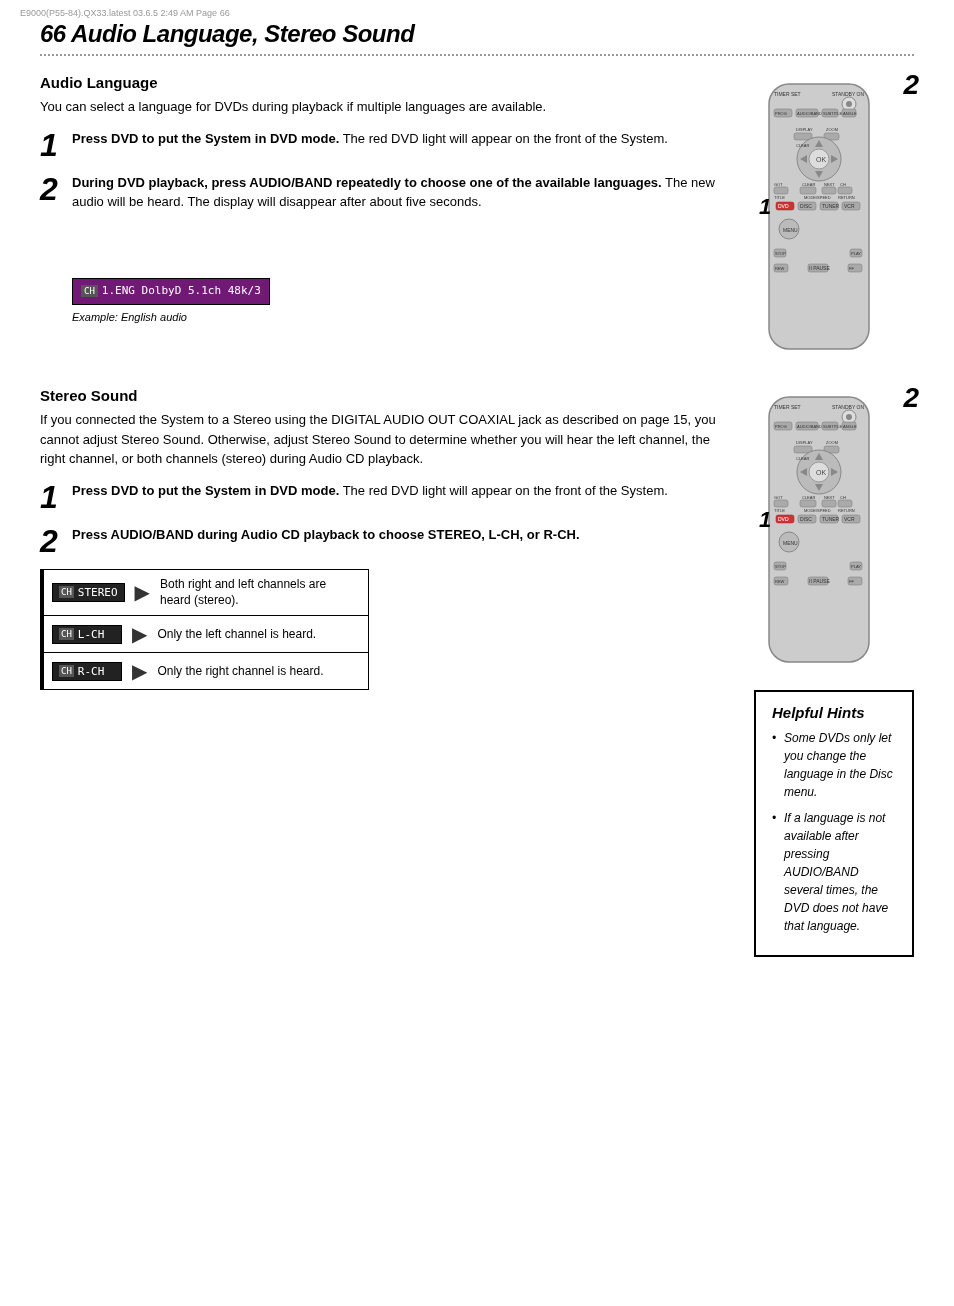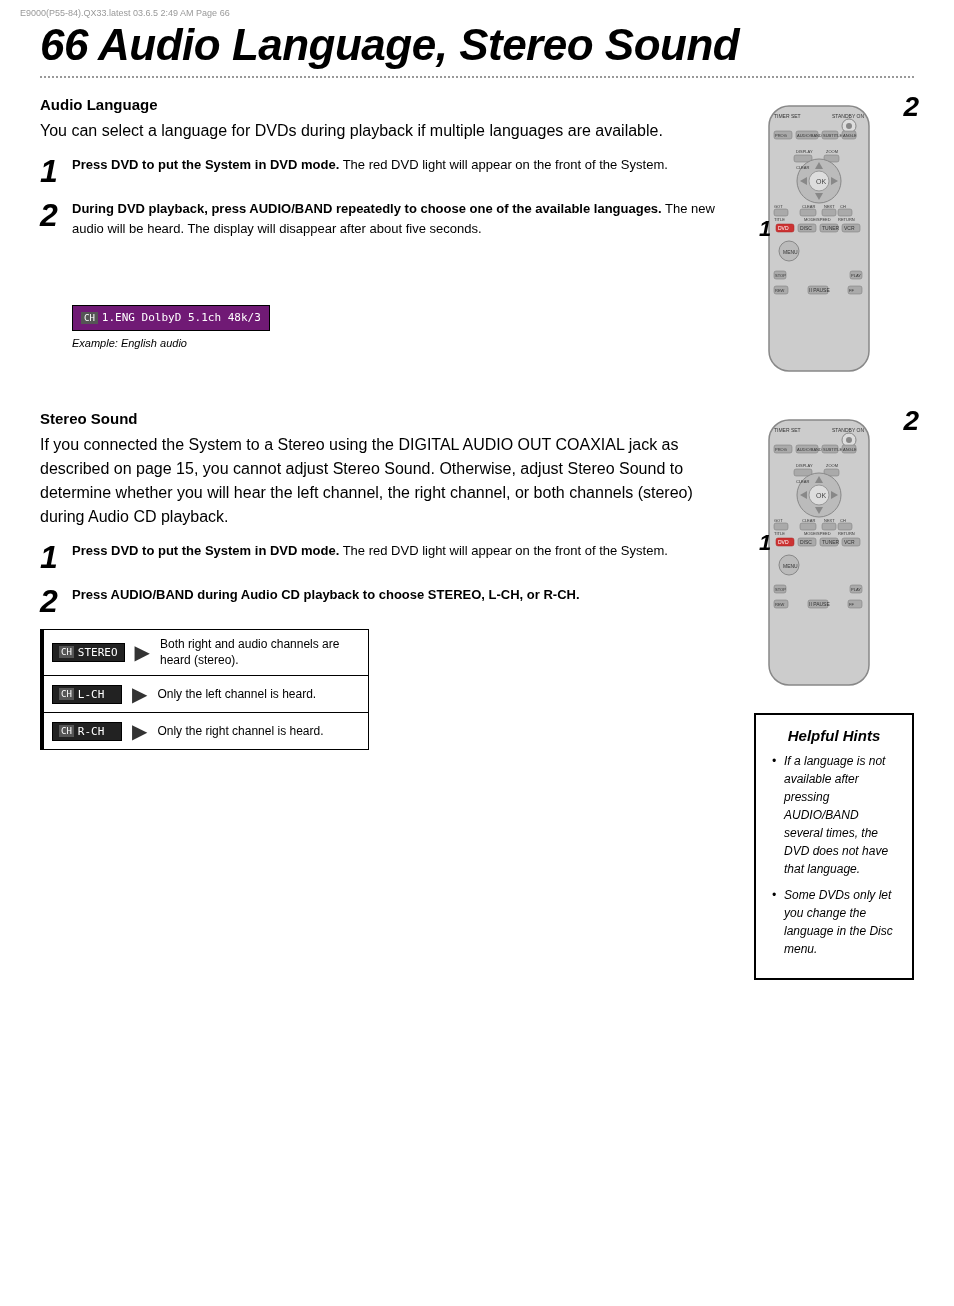--- a/index.html
+++ b/index.html
@@ -7,41 +7,41 @@
       background: #ffffff;
       font-family: Arial, Helvetica, sans-serif;
       font-size: 13px;
       color: #000;
       width: 954px;
       min-height: 1306px;
       padding: 20px 40px;
     }
 
     .page-header {
-      font-size: 44px;
+      font-size: 24px;
       font-weight: bold;
       font-style: italic;
       margin-bottom: 6px;
       letter-spacing: -0.5px;
     }
 
     .divider-dots {
       border: none;
       border-top: 2px dotted #999;
       margin-bottom: 18px;
     }
 
     .section-title {
       font-size: 15px;
       font-weight: bold;
       margin-bottom: 6px;
     }
 
     .section-intro {
-      font-size: 16px;
+      font-size: 13px;
       margin-bottom: 12px;
       line-height: 1.5;
     }
 
     .two-col {
       display: flex;
       gap: 36px;
       margin-bottom: 30px;
     }
 
@@ -144,21 +144,21 @@
       padding: 12px 16px;
       background: #fff;
       margin-top: 10px;
       width: 100%;
     }
 
     .hints-title {
       font-size: 15px;
       font-weight: bold;
       font-style: italic;
-      text-align: center;
+      text-align: left;
       margin-bottom: 8px;
     }
 
     .hints-list {
       list-style: none;
       padding: 0;
     }
 
     .hints-list li {
       font-size: 12px;
@@ -336,21 +336,21 @@
 
     <div style="display: flex; align-items: flex-start; gap: 0; margin-top: 8px; border-left: 3px solid #000; padding-left: 0;">
       <div style="display: flex; flex-direction: column; gap: 0; border: 1px solid #000;">
 
         <div class="stereo-option-row" style="border-bottom: 1px solid #000; padding: 6px 8px; display: flex; align-items: center; gap: 10px;">
           <div class="stereo-badge-box">
             <span class="ch-badge">CH</span>
             <span>STEREO</span>
           </div>
           <span style="font-size:20px; color:#333;">▶</span>
-          <span class="stereo-desc">Both right and audio channels are heard (stereo).</span>
+          <span class="stereo-desc">Both right and left channels are heard (stereo).</span>
         </div>
 
         <div class="stereo-option-row" style="border-bottom: 1px solid #000; padding: 6px 8px; display: flex; align-items: center; gap: 10px;">
           <div class="stereo-badge-box">
             <span class="ch-badge">CH</span>
             <span>L-CH</span>
           </div>
           <span style="font-size:20px; color:#333;">▶</span>
           <span class="stereo-desc">Only the left channel is heard.</span>
         </div>
@@ -428,18 +428,18 @@
         <text x="55" y="196" font-size="5" fill="#333">II PAUSE</text>
         <rect x="94" y="190" width="14" height="8" rx="2" fill="#aaa" stroke="#777" stroke-width="0.5"></rect>
         <text x="95" y="196" font-size="4" fill="#333">FF</text>
       </svg>
       <span class="label-1" style="top: 120px;">1</span>
     </div>
 
     <div class="hints-box">
       <div class="hints-title">Helpful Hints</div>
       <ul class="hints-list">
+        <li>Some DVDs only let you change the language in the Disc menu.</li>
         <li>If a language is not available after pressing AUDIO/BAND several times, the DVD does not have that language.</li>
-        <li>Some DVDs only let you change the language in the Disc menu.</li>
       </ul>
     </div>
   </div>
 </div>
 
 </body></html>

